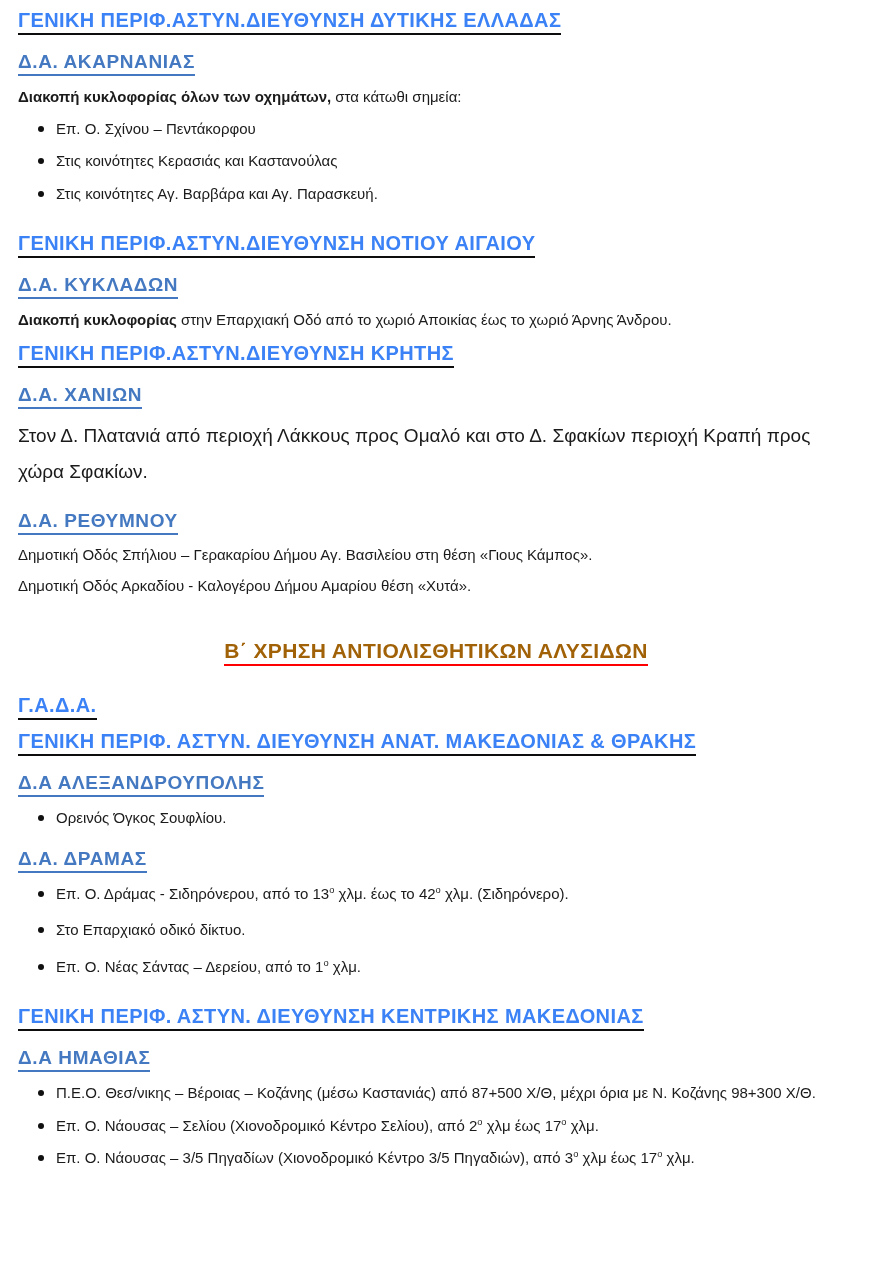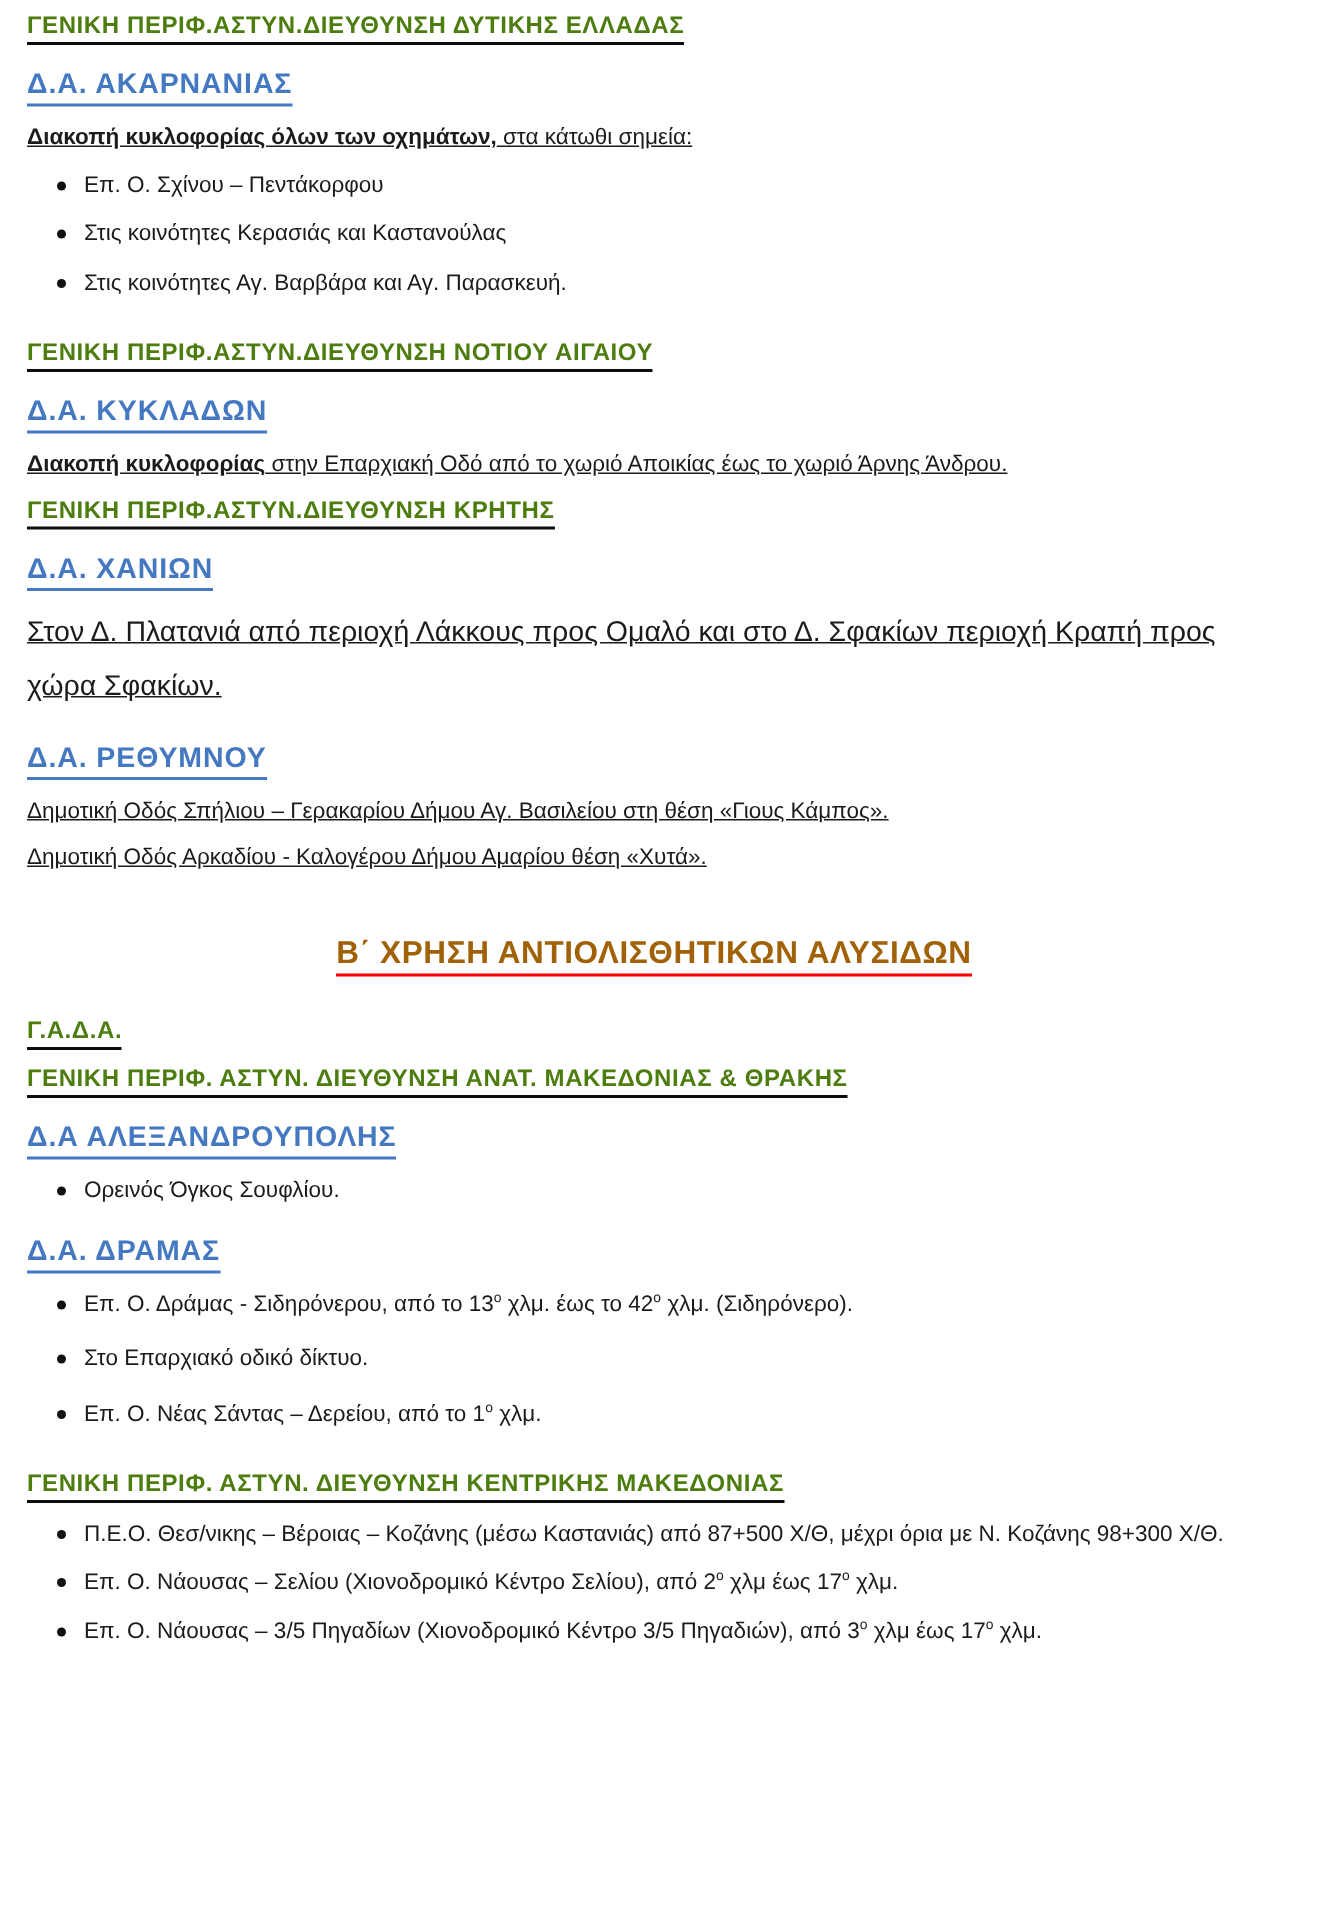--- a/index.html
+++ b/index.html
@@ -9,24 +9,24 @@
     box-sizing: border-box;
     padding: 8px 26px 10px 18px;
     font-family: "Liberation Sans", "DejaVu Sans", sans-serif;
     color: #181818;
     -webkit-font-smoothing: antialiased;
   }
   .doc { width: 100%; }
 
   
   .title {
-    font-size: 16px;
+    font-size: 20px;
     font-weight: 700;
     letter-spacing: 0.4px;
-    color: #4d7c0f;
+    color: #3b82f6;
     margin: 26px 0 12px 0;
     line-height: 1.2;
   }
   .title:first-child { margin-top: 0; }
   .title .u { border-bottom: 2.5px solid #0d0d0d; padding-bottom: 2px; }
   .title.tight { margin-top: 10px; }
 
   
   .subhead {
     font-size: 19px;
@@ -48,21 +48,20 @@
     margin: 42px 0 30px 0;
   }
   .red-title .u { border-bottom: 2.5px solid #fe0000; padding-bottom: 2px; }
 
   
   .para {
     font-size: 15px;
     line-height: 1.45;
     margin: 9px 0;
     color: #1b1b1b;
-    text-decoration: underline;
   }
   .para.lg { font-size: 19px; line-height: 1.9; margin: 4px 0 8px 0; }
 
   
   ul.bullets { list-style: none; margin: 6px 0 14px 0; padding: 0; }
   ul.bullets li {
     position: relative;
     padding-left: 38px;
     font-size: 15px;
     line-height: 1.5;
@@ -114,18 +113,19 @@
     <ul class="bullets">
       <li><span>Επ. Ο. Δράμας - Σιδηρόνερου, από το 13</span><sup>ο</sup><span> χλμ. έως το 42</span><sup>ο</sup><span> χλμ. (Σιδηρόνερο).</span></li>
     </ul>
     <ul class="bullets">
       <li><span>Στο Επαρχιακό οδικό δίκτυο.</span></li>
     </ul>
     <ul class="bullets">
       <li><span>Επ. Ο. Νέας Σάντας – Δερείου, από το 1</span><sup>ο</sup><span> χλμ.</span></li>
     </ul>
     <div class="title"><span class="u">ΓΕΝΙΚΗ ΠΕΡΙΦ. ΑΣΤΥΝ. ΔΙΕΥΘΥΝΣΗ ΚΕΝΤΡΙΚΗΣ ΜΑΚΕΔΟΝΙΑΣ</span></div>
+    <div class="subhead"><span class="u">Δ.Α ΗΜΑΘΙΑΣ</span></div>
     <ul class="bullets">
       <li><span>Π.Ε.Ο. Θεσ/νικης – Βέροιας – Κοζάνης (μέσω Καστανιάς) από 87+500 Χ/Θ, μέχρι όρια με Ν. Κοζάνης 98+300 Χ/Θ.</span></li>
       <li><span>Επ. Ο. Νάουσας – Σελίου (Χιονοδρομικό Κέντρο Σελίου), από 2</span><sup>ο</sup><span> χλμ έως 17</span><sup>ο</sup><span> χλμ.</span></li>
       <li><span>Επ. Ο. Νάουσας – 3/5 Πηγαδίων (Χιονοδρομικό Κέντρο 3/5 Πηγαδιών), από 3</span><sup>ο</sup><span> χλμ έως 17</span><sup>ο</sup><span> χλμ.</span></li>
     </ul>
   </div>
 
 </body></html>

